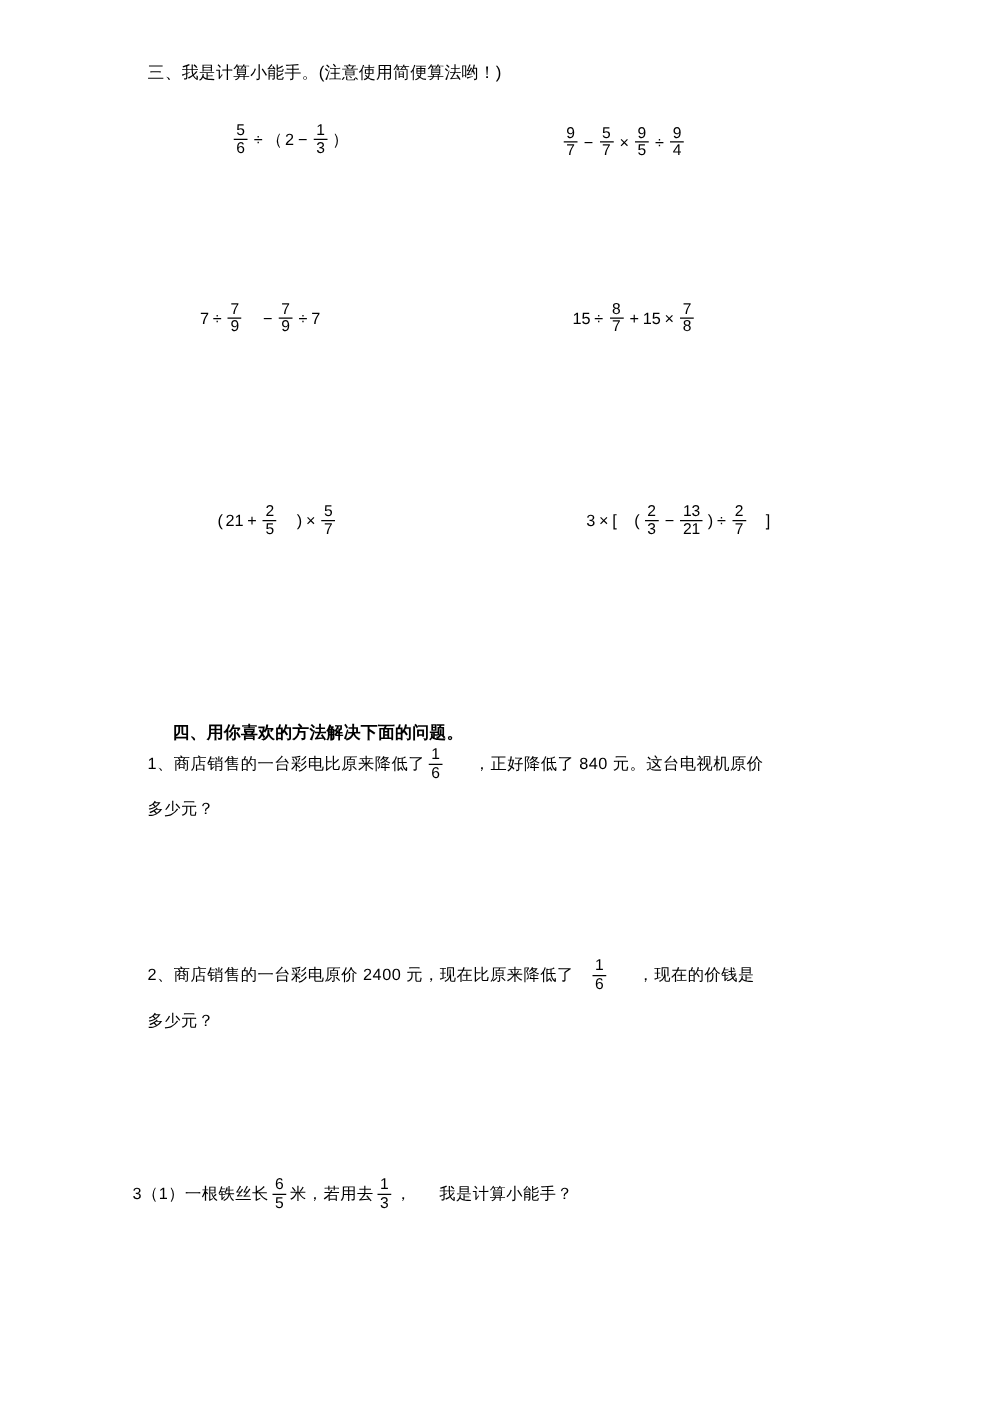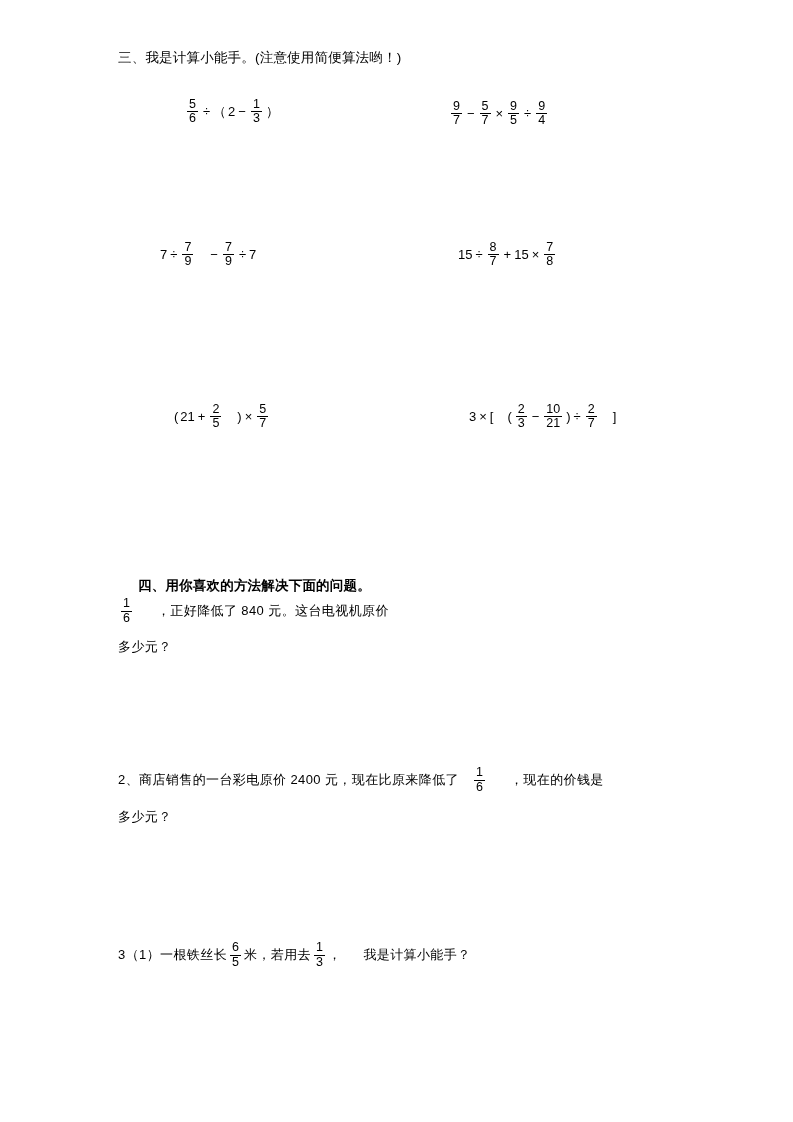--- a/index.html
+++ b/index.html
@@ -184,36 +184,37 @@
     <span class="op">×</span>
     <span class="tok">[</span>
     <span class="spacer-mid"></span>
     <span class="tok">(</span>
     <span class="frac">
       <span class="num">2</span>
       <span class="den">3</span>
     </span>
     <span class="op">−</span>
     <span class="frac">
-      <span class="num">10</span>
+      <span class="num">13</span>
       <span class="den">21</span>
     </span>
     <span class="tok">)</span>
     <span class="op">÷</span>
     <span class="frac">
       <span class="num">2</span>
       <span class="den">7</span>
     </span>
     <span class="spacer-mid"></span>
     <span class="tok">]</span>
   </div>
 
   <div class="section-heading bold" style="left:118px; top:577px;">四、用你喜欢的方法解决下面的问题。</div>
 
   <div class="problem" style="left:118px; top:596px;">
+    <span class="txt">1、商店销售的一台彩电比原来降低了</span>
     <span class="frac">
       <span class="num">1</span>
       <span class="den">6</span>
     </span>
     <span class="spacer-wide"></span>
     <span class="txt">，正好降低了 840 元。这台电视机原价</span>
   </div>
   <div class="problem" style="left:118px; top:632px;">
     <span class="txt">多少元？</span>
   </div>
@@ -225,21 +226,21 @@
       <span class="num">1</span>
       <span class="den">6</span>
     </span>
     <span class="spacer-wide"></span>
     <span class="txt">，现在的价钱是</span>
   </div>
   <div class="problem" style="left:118px; top:802px;">
     <span class="txt">多少元？</span>
   </div>
 
-  <div class="problem" style="left:118px; top:940px;">
+  <div class="problem" style="left:106px; top:940px;">
     <span class="txt">3（1）一根铁丝长</span>
     <span class="frac">
       <span class="num">6</span>
       <span class="den">5</span>
     </span>
     <span class="txt">米，若用去</span>
     <span class="frac">
       <span class="num">1</span>
       <span class="den">3</span>
     </span>

